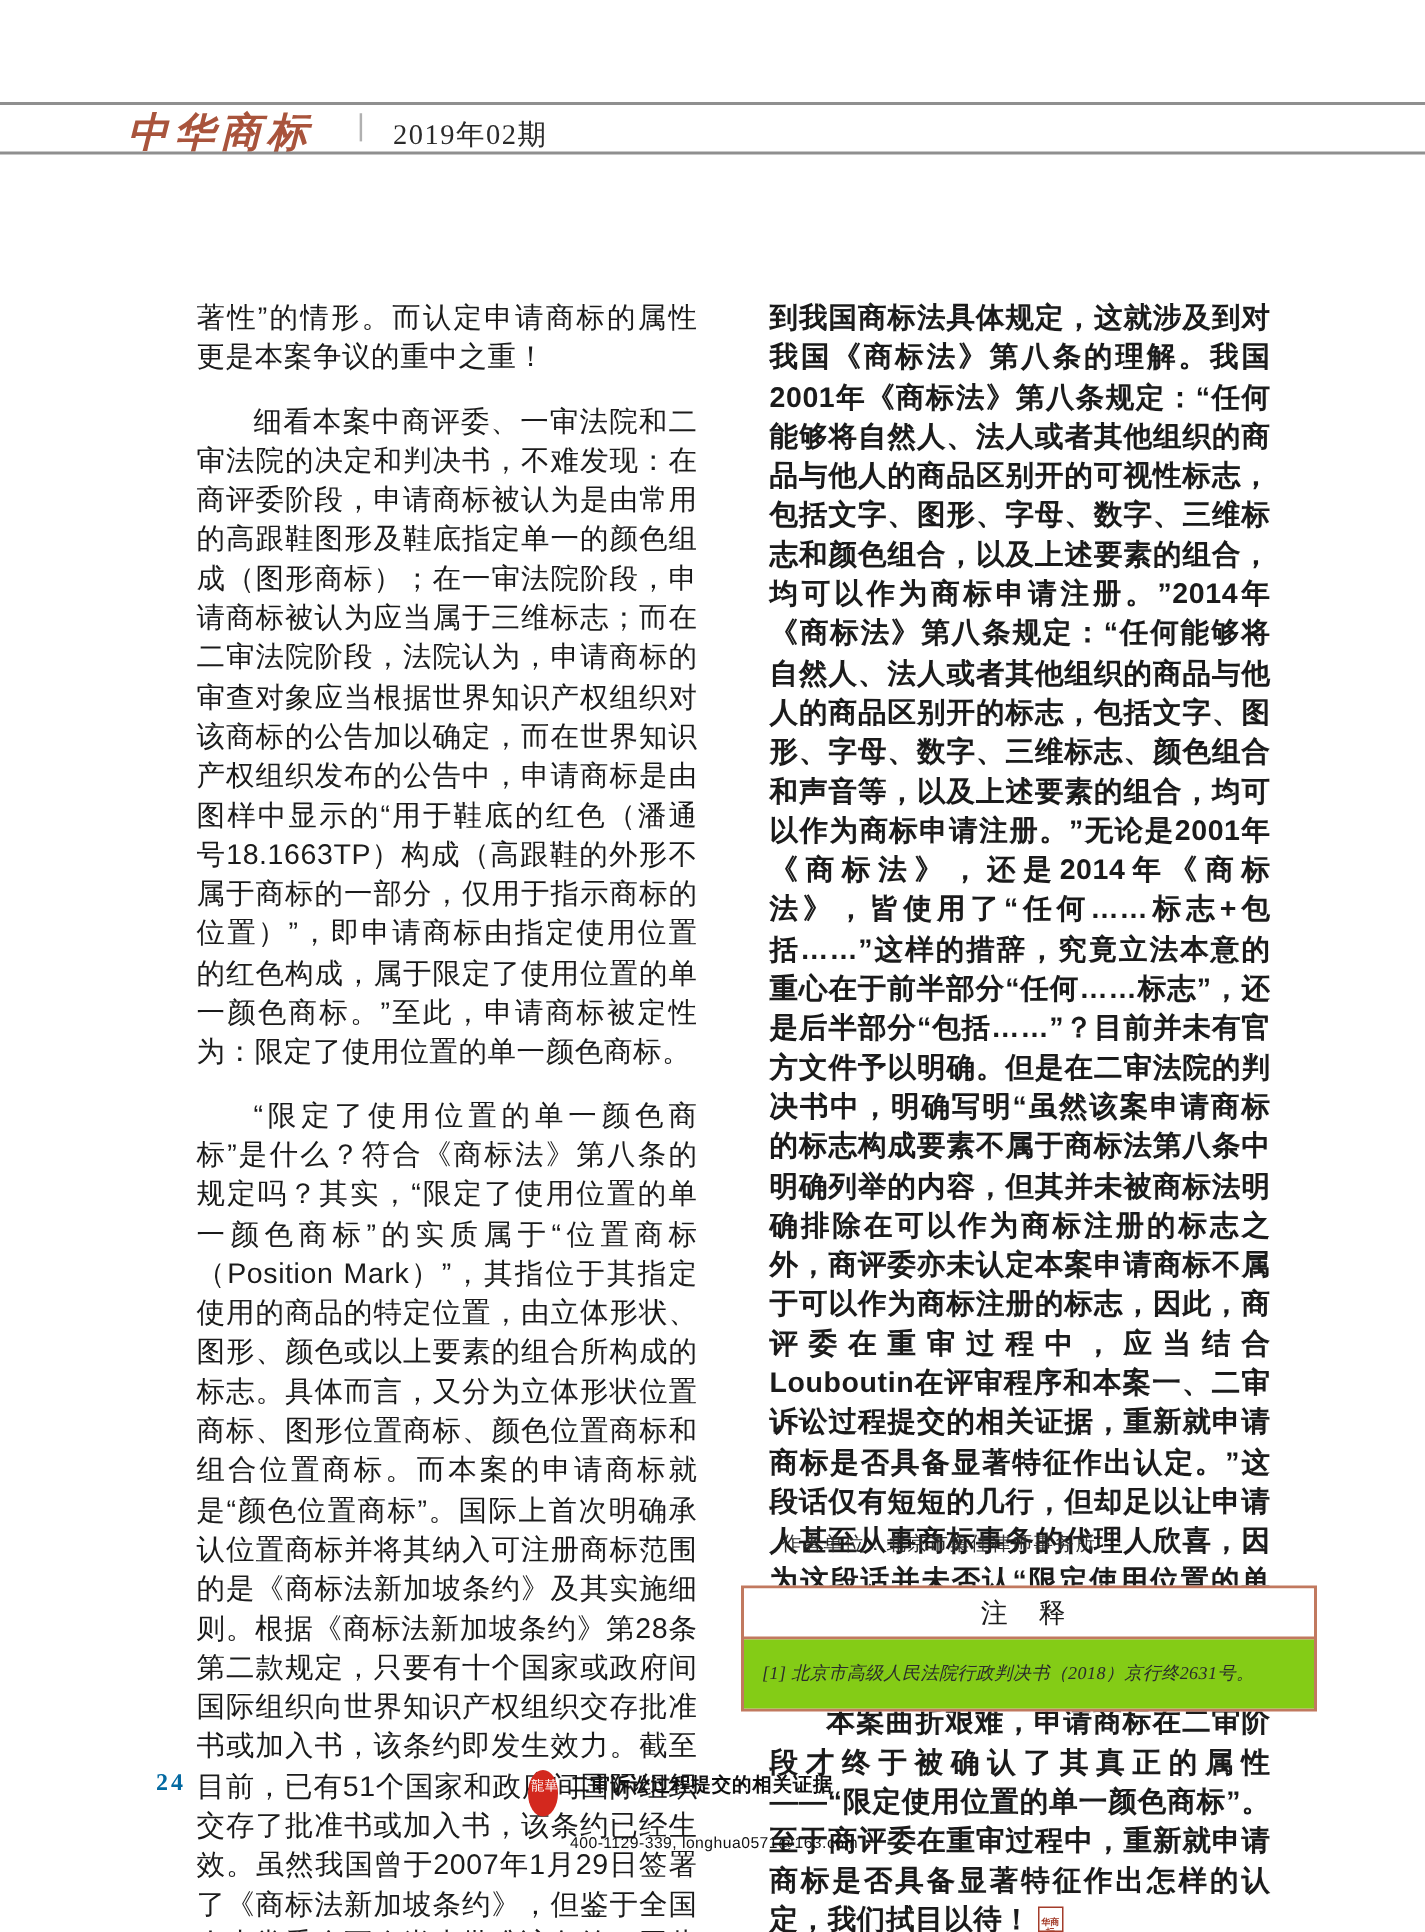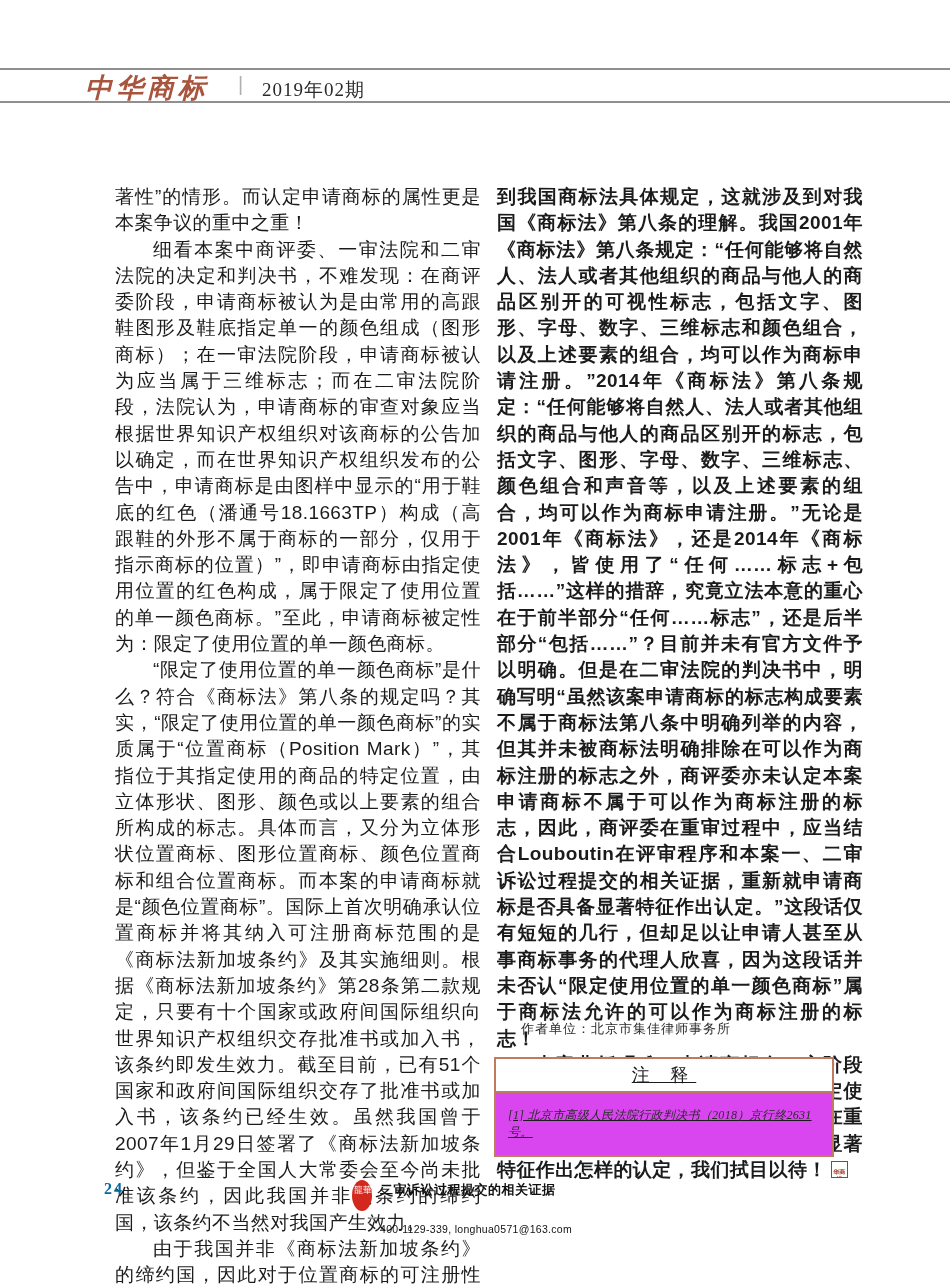--- a/index.html
+++ b/index.html
@@ -12,43 +12,43 @@
   .rule-mid{top:101px;}
   .brand{position:absolute;left:85px;top:70px;font-family:"DejaVu Serif",serif;
          font-weight:bold;font-style:italic;font-size:27px;color:#a9543c;letter-spacing:4px;}
   .issue-sep{position:absolute;left:238px;top:73px;font-size:20px;color:#b0b0b0;font-weight:200;}
   .issue{position:absolute;left:262px;top:77px;font-family:"Liberation Serif",serif;
          font-size:19px;color:#2a2a2a;letter-spacing:1px;}
 
   
   .col{position:absolute;top:184px;width:366px;font-size:19px;line-height:26.3px;
        text-align:justify;letter-spacing:0.4px;}
-  .col p{margin:0;}
+  .col p{margin:16px;}
   .col p.indent{text-indent:2em;}
   .col-left{left:115px;}
   .col-right{left:497px;font-weight:bold;}
 
   
   .end-seal{display:inline-block;vertical-align:-2px;width:15px;height:15px;margin-left:4px;
             border:1px solid #a33c2a;color:#a33c2a;font-size:6px;line-height:7px;
             text-align:center;overflow:hidden;letter-spacing:0;word-break:break-all;
             font-family:"Liberation Serif",serif;}
 
   
   .author{position:absolute;left:521px;top:1020px;width:340px;
           font-family:"Liberation Serif",serif;
           font-size:13px;color:#2b2b2b;letter-spacing:1px;}
 
   
-  .notes{position:absolute;left:494px;top:1057px;width:340px;box-sizing:border-box;
-         border:2px solid #c1795f;background:#ffffff;text-decoration:underline;}
+  .notes{position:absolute;left:494px;top:1057px;width:384px;box-sizing:border-box;
+         border:2px solid #c1795f;background:#ffffff;}
   .notes-title{height:32px;line-height:32px;text-align:center;
                font-family:"Liberation Serif",serif;font-size:18px;color:#1b1b1b;
                letter-spacing:8px;border-bottom:2px solid #c1795f;background:#ffffff;}
-  .notes-body{background:#d946ef;padding:14px 0 14px 12px;min-height:18px;}
+  .notes-body{background:#84cc16;padding:14px 0 14px 12px;min-height:18px;}
   .notes-item{font-family:"Liberation Serif",serif;font-style:italic;
               font-size:12px;color:#2b2b2b;letter-spacing:0.3px;}
 
   
   .page-num{position:absolute;left:104px;top:1180px;font-family:"Liberation Serif",serif;
             font-weight:bold;font-size:16px;letter-spacing:2px;color:#0369a1;}
   .f-seal{position:absolute;left:352px;top:1180px;width:20px;height:31px;background:#d3281e;
           border-radius:50%;color:#ffffff;font-family:"Liberation Serif",serif;
           font-size:9px;line-height:10px;text-align:right;padding-top:5px;box-sizing:border-box;
           overflow:hidden;word-break:break-all;}

